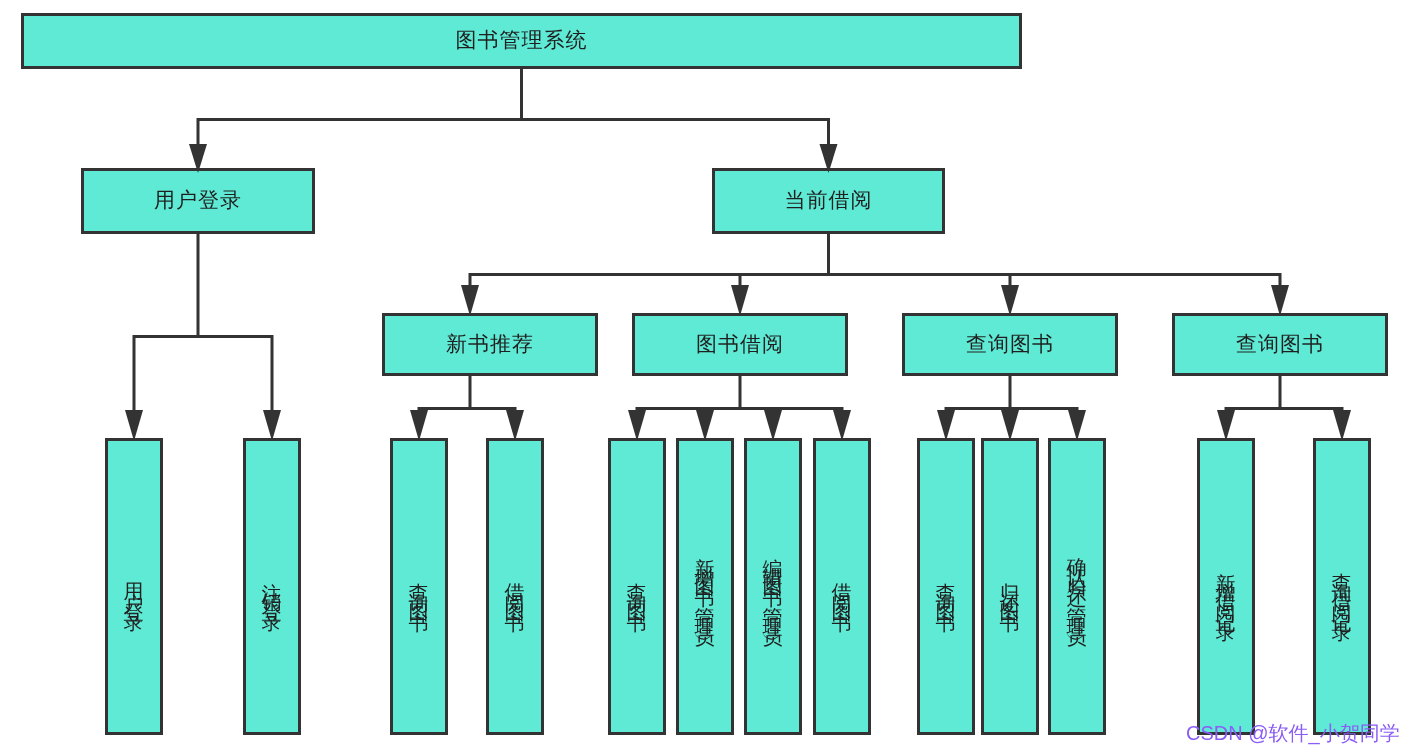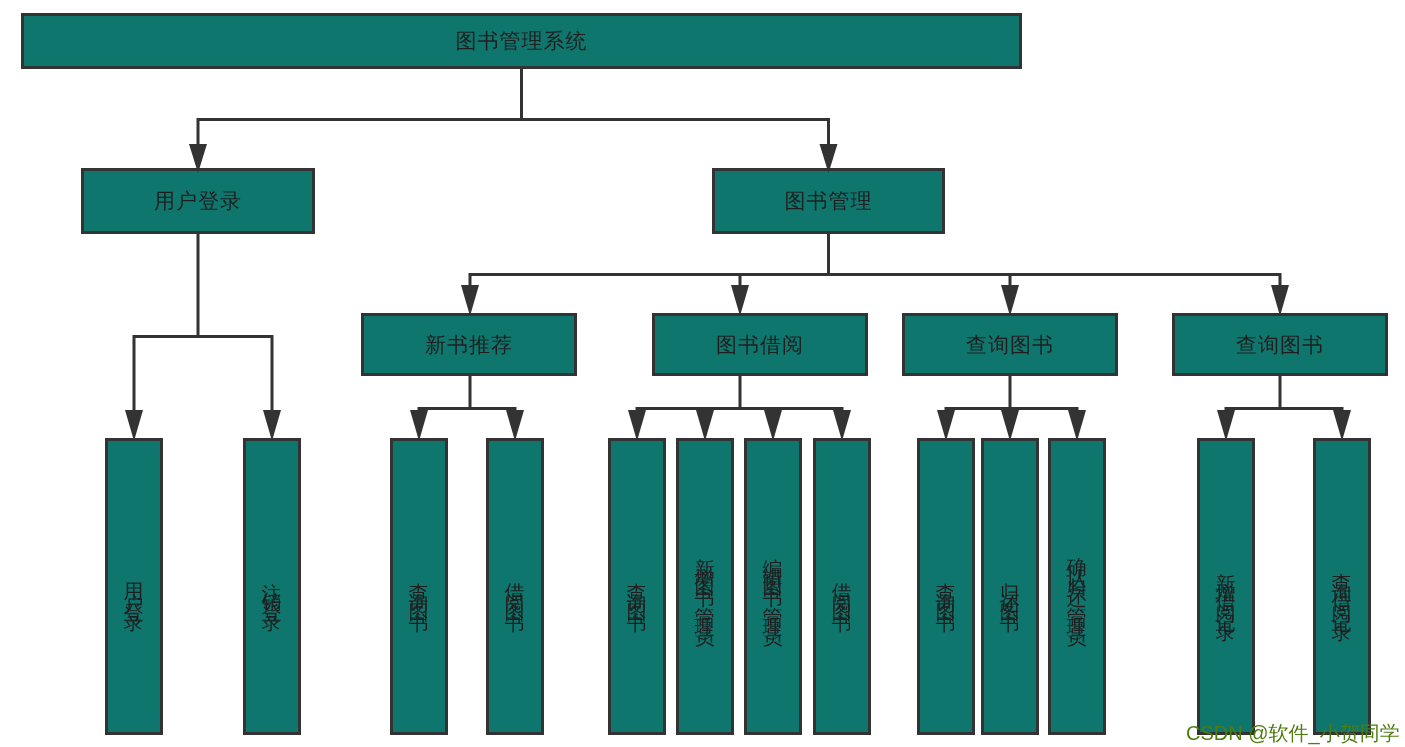--- a/index.html
+++ b/index.html
@@ -12,46 +12,47 @@
     position: relative;
     width: 1405px;
     height: 747px;
     overflow: hidden;
     font-family: "Liberation Sans", "DejaVu Sans", sans-serif;
   }
   .node {
     position: absolute;
     box-sizing: border-box;
     border: 3px solid #333333;
-    background: #0f766e;
+    background: #5eead4;
     display: flex;
     align-items: center;
     justify-content: center;
     color: #1f1f1f;
     font-size: 21px;
     letter-spacing: 1px;
     text-align: center;
     line-height: 1.2;
     z-index: 1;
+    font-family: Liberation Serif, serif;
   }
   .node.leaf {
     writing-mode: vertical-rl;
     font-size: 20px;
     letter-spacing: 10px;
     line-height: 1;
   }
   
   .n-root            { left: 21px;   top: 13px;  width: 1001px; height: 56px; }
   
   .n-user-login      { left: 81px;   top: 168px; width: 234px;  height: 66px; }
   .n-book-mgmt       { left: 712px;  top: 168px; width: 233px;  height: 66px; }
   
   .lvl3              { top: 313px; width: 216px; height: 63px; }
-  .n-new-book        { left: 361px;  }
-  .n-book-borrow     { left: 652px;  }
+  .n-new-book        { left: 382px;  }
+  .n-book-borrow     { left: 632px;  }
   .n-current-borrow  { left: 902px;  }
   .n-borrow-records  { left: 1172px; }
   
   .leaf              { top: 438px; width: 58px; height: 297px; }
   .n-leaf-1  { left: 105px;  }
   .n-leaf-2  { left: 243px;  }
   .n-leaf-3  { left: 390px;  }
   .n-leaf-4  { left: 486px;  }
   .n-leaf-5  { left: 608px;  }
   .n-leaf-6  { left: 676px;  }
@@ -78,21 +79,21 @@
   }
   .connectors polygon {
     fill: #333333;
     stroke: none;
   }
   .watermark {
     position: absolute;
     left: 1186px;
     top: 720px;
     font-size: 20px;
-    color: #4d7c0f;
+    color: #8b5cf6;
     white-space: nowrap;
     z-index: 3;
   }
 </style>
 </head>
 <body>
 
 <svg class="connectors" viewBox="0 0 1405 747" xmlns="http://www.w3.org/2000/svg">
 
   <path d="M521.5,66 V119.5 M198,119.5 H828.5 M198,118 V146 M828.5,118 V146"></path>
@@ -125,21 +126,21 @@
   <polygon points="1068,410 1086,410 1077,441"></polygon>
 
   <path d="M1280,376 V408.5 M1226,408.5 H1342 M1226,407 V412 M1342,407 V412"></path>
   <polygon points="1217,410 1235,410 1226,441"></polygon>
   <polygon points="1333,410 1351,410 1342,441"></polygon>
 </svg>
 
 <div class="node n-root">图书管理系统</div>
 
 <div class="node n-user-login">用户登录</div>
-<div class="node n-book-mgmt">图书管理</div>
+<div class="node n-book-mgmt">当前借阅</div>
 
 <div class="node lvl3 n-new-book">新书推荐</div>
 <div class="node lvl3 n-book-borrow">图书借阅</div>
 <div class="node lvl3 n-current-borrow">查询图书</div>
 <div class="node lvl3 n-borrow-records">查询图书</div>
 
 <div class="node leaf n-leaf-1">用户登录</div>
 <div class="node leaf n-leaf-2">注销登录</div>
 <div class="node leaf n-leaf-3">查询图书</div>
 <div class="node leaf n-leaf-4">借阅图书</div>

